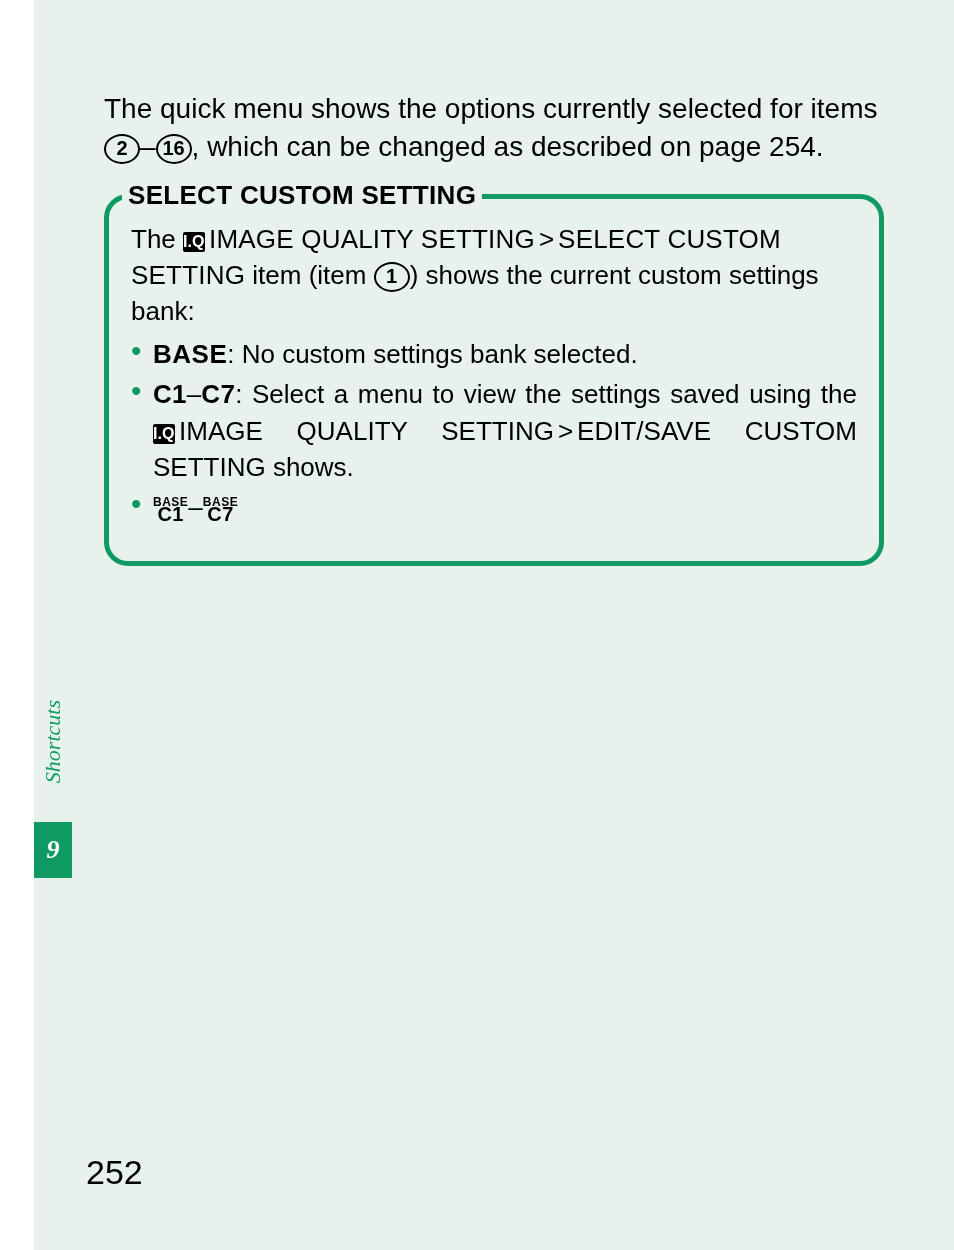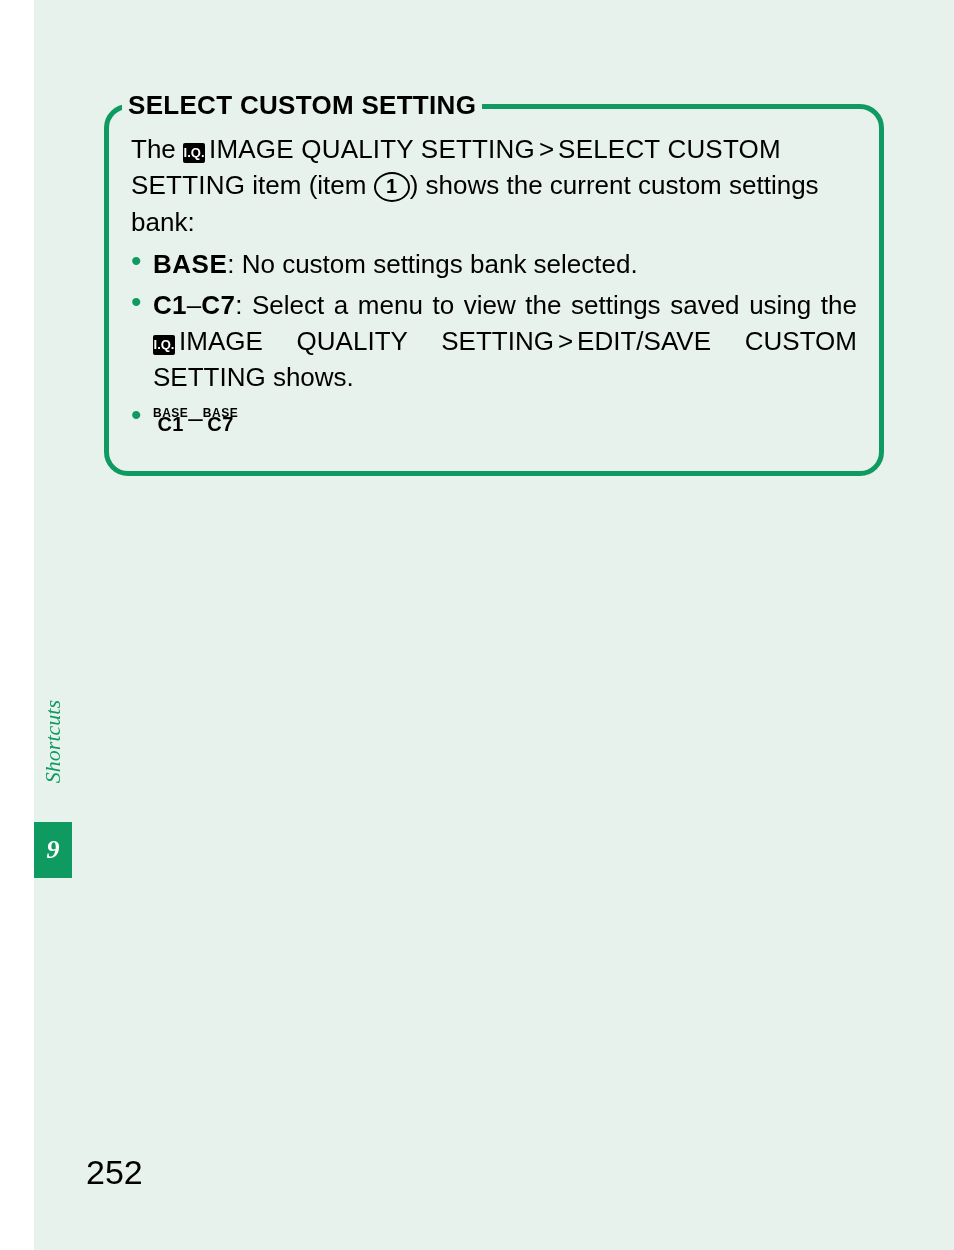--- a/index.html
+++ b/index.html
@@ -73,21 +73,21 @@
     content:"•";
     position:absolute;left:0;top:0;
     color:#0f9a61;font-size:30px;line-height:1;
   }
   .bold{font-weight:400;}
   .cond{font-stretch:condensed;letter-spacing:0.2px;}
   .iq-icon{
     display:inline-block;
     width:22px;height:20px;
     background:#000;color:#fff;
-    font-size:13px;font-weight:700;
+    font-size:16px;font-weight:700;
     text-align:center;line-height:20px;
     border-radius:2px;
     vertical-align:1px;
     margin-right:4px;
     font-family:Arial,sans-serif;
   }
   .base-lbl{
     font-weight:900;
     font-family:Arial,sans-serif;
     letter-spacing:0.5px;
@@ -137,20 +137,23 @@
   }
   .gt{font-weight:400;margin:0 4px;}
 </style>
 </head>
 <body>
 
 <div class="page">
 
   <div class="content">
 
+    <div class="intro">
+      <span>The quick menu shows the options currently selected for items </span><span class="circ">2</span><span>–</span><span class="circ">16</span><span>, which can be changed as described on page 254.</span>
+    </div>
 
     <div class="box-wrap">
       <div class="box-title">SELECT CUSTOM SETTING</div>
       <div class="box">
         <div>
           <span>The </span><span class="iq-icon">I.Q.</span><span class="bold cond">IMAGE QUALITY SETTING</span><span class="gt">&gt;</span><span class="bold cond">SELECT CUSTOM SETTING</span><span> item (item </span><span class="circ">1</span><span>) shows the current custom settings bank:</span>
         </div>
         <ul>
           <li>
             <span class="base-lbl">BASE</span><span>: No custom settings bank selected.</span>

